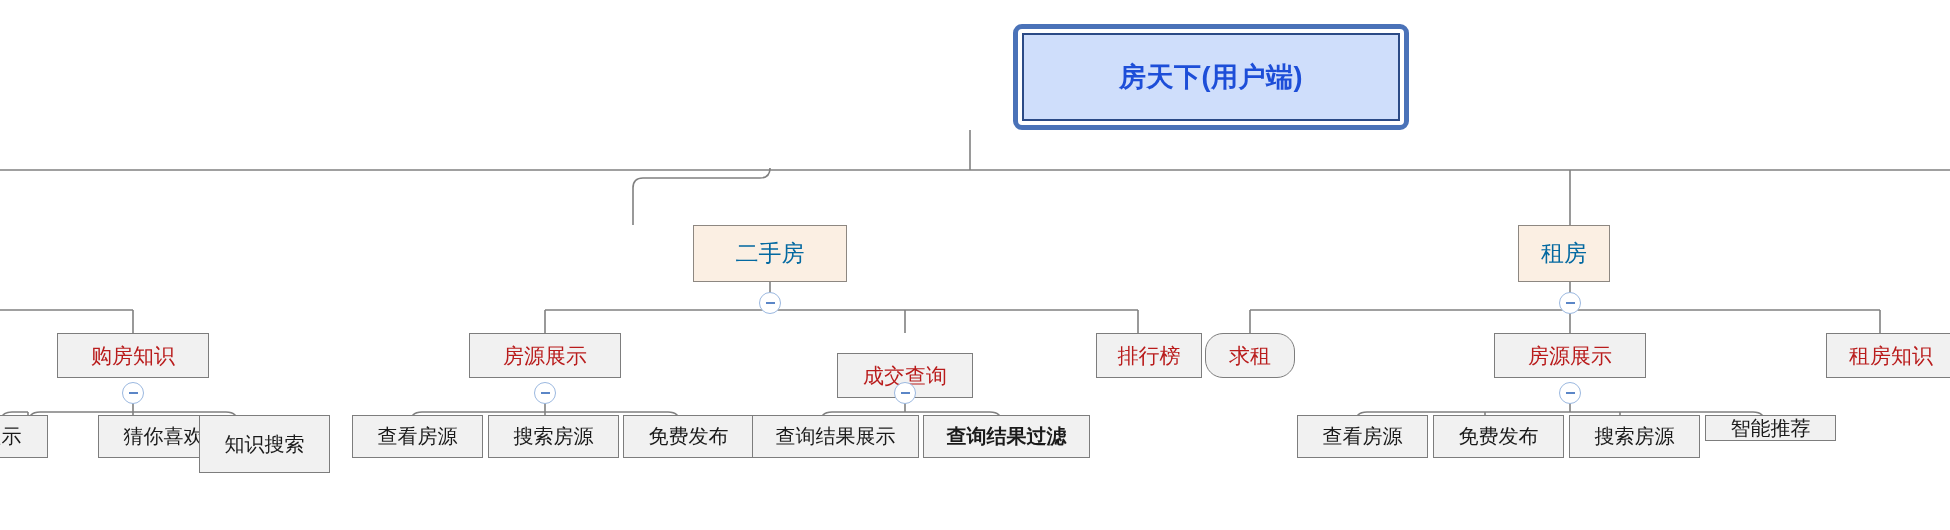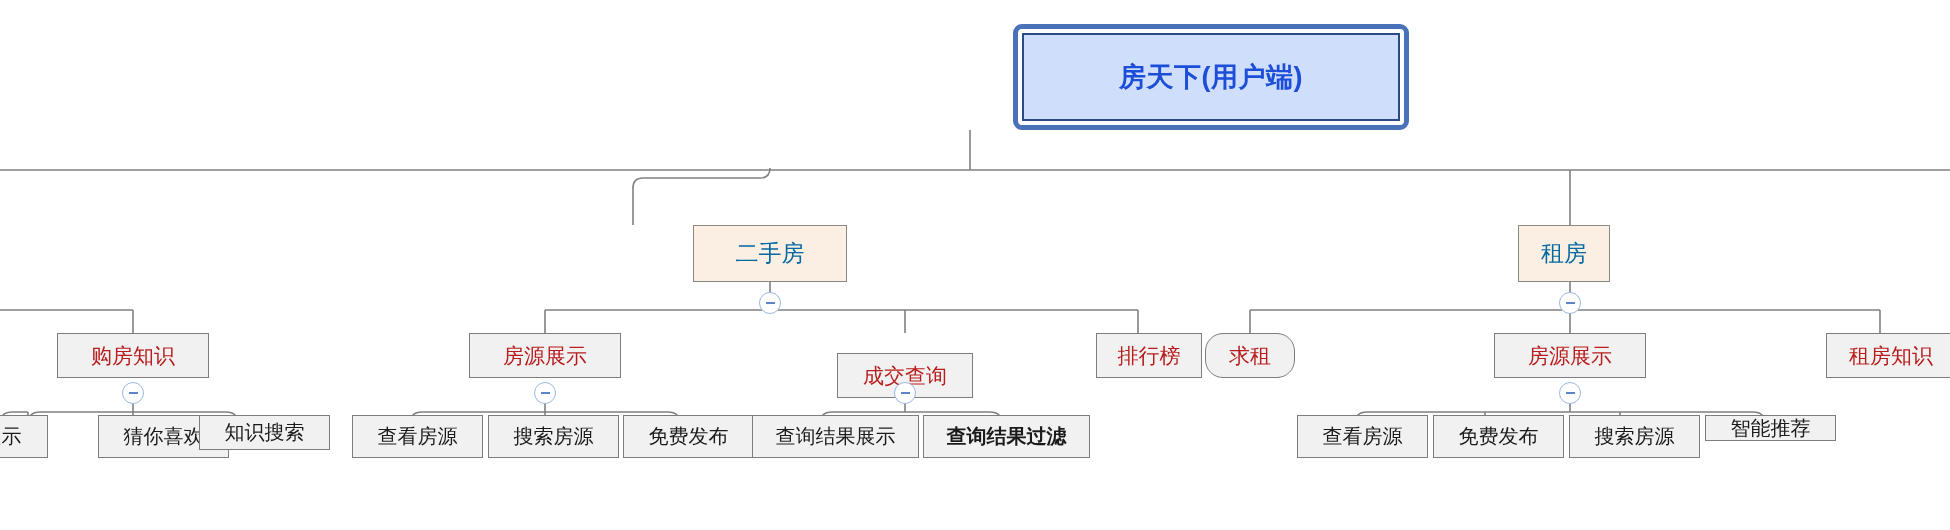--- a/index.html
+++ b/index.html
@@ -206,21 +206,21 @@
   </div>
 
   <div class="node leaf" style="left:-45px; top:415px; width:93px; height:43px;">
     <span>展示</span>
   </div>
 
   <div class="node leaf" style="left:61px; top:415px; width:131px; height:43px;margin-left:37px;">
     <span>猜你喜欢</span>
   </div>
 
-  <div class="node leaf" style="left:199px; top:415px; width:131px; height:35px;">
+  <div class="node leaf" style="left:199px; top:415px; width:131px; height:58px;">
     <span>知识搜索</span>
   </div>
 
   <div class="node leaf" style="left:352px; top:415px; width:131px; height:43px;">
     <span>查看房源</span>
   </div>
 
   <div class="node leaf" style="left:488px; top:415px; width:131px; height:43px;">
     <span>搜索房源</span>
   </div>

